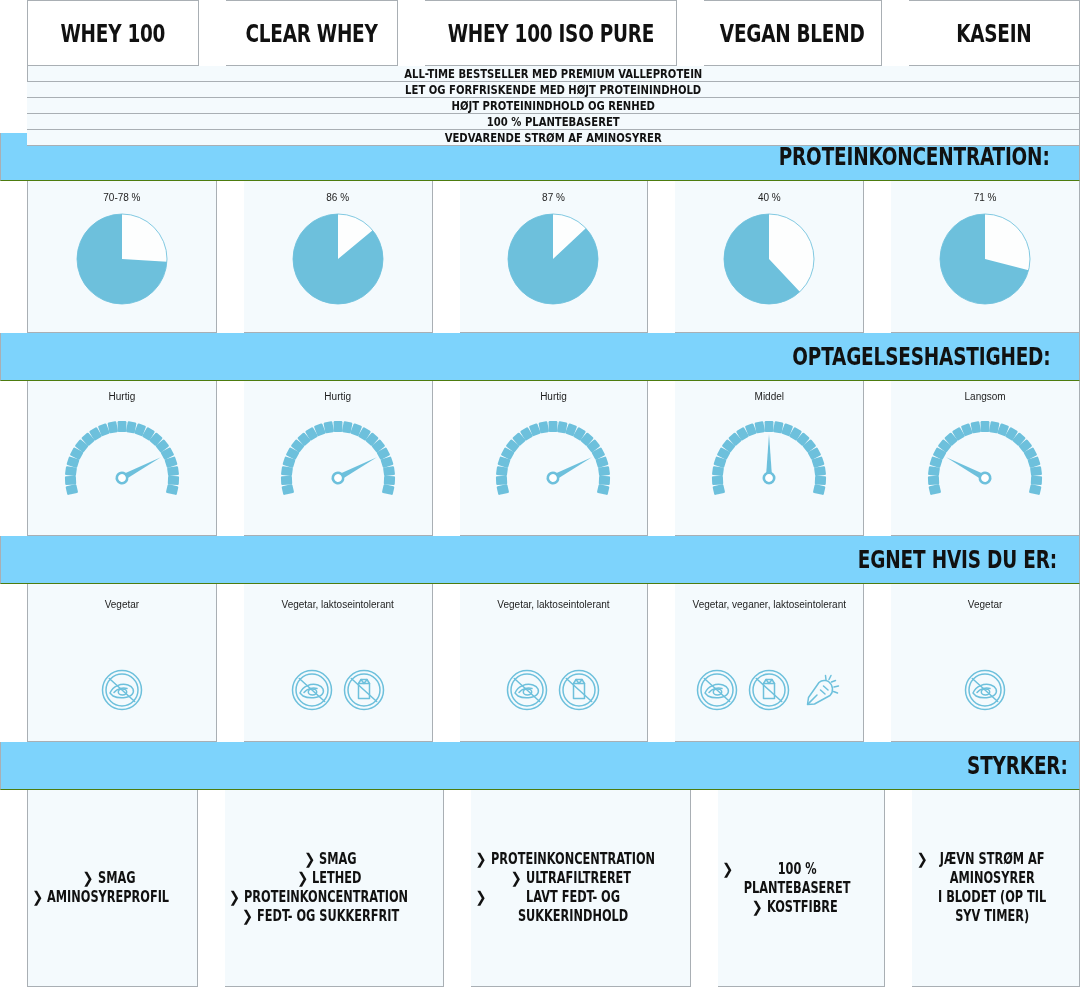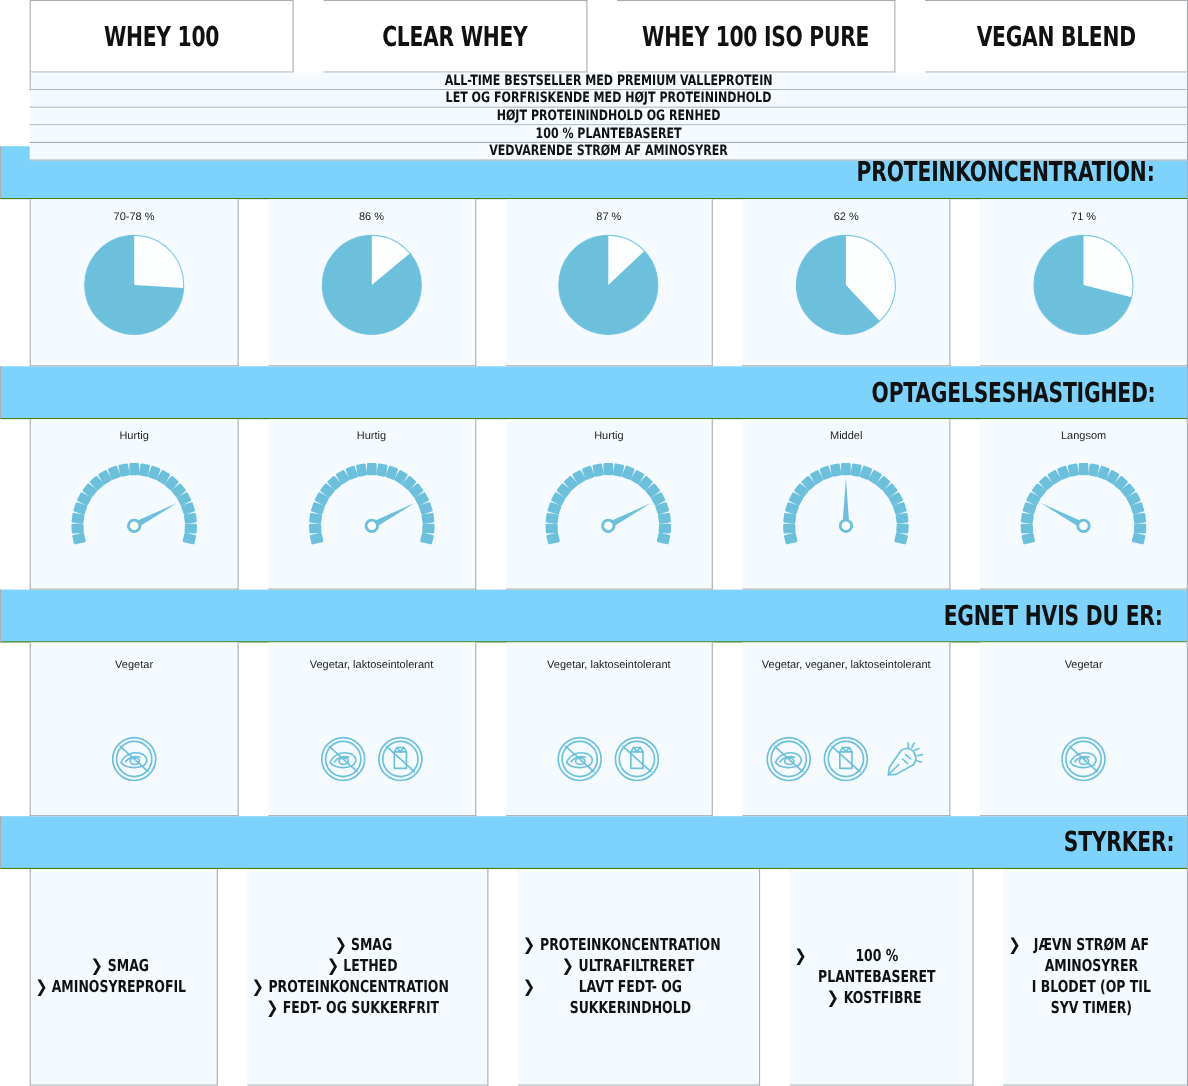--- a/index.html
+++ b/index.html
@@ -169,20 +169,23 @@
       </div>
       <div class="cell">
         <span class="prod-title">CLEAR WHEY</span>
       </div>
       <div class="cell">
         <span class="prod-title">WHEY 100 ISO PURE</span>
       </div>
       <div class="cell">
         <span class="prod-title">VEGAN BLEND</span>
       </div>
+      <div class="cell">
+        <span class="prod-title">KASEIN</span>
+      </div>
     </div>
 
   <div class="row row-taglines" id="row-taglines">
       <div class="cell">
         <span class="tagline">ALL-TIME BESTSELLER MED PREMIUM VALLEPROTEIN</span>
       </div>
       <div class="cell">
         <span class="tagline">LET OG FORFRISKENDE MED HØJT PROTEININDHOLD</span>
       </div>
       <div class="cell">
@@ -216,21 +219,21 @@
   </svg></span>
       </div>
       <div class="cell">
         <span class="value-label">87 %</span>
      <span class="pie-wrap"><svg width="96" height="96" viewBox="0 0 96 96">
     <circle cx="48" cy="48" r="45" fill="#ffffff" stroke="#6dc0dc" stroke-width="1" opacity="0.85"></circle>
     <path d="M 48 48 L 48 3 A 45 45 0 1 0 80.80358823396355 17.195380233209043 Z" fill="#6dc0dc"></path>
   </svg></span>
       </div>
       <div class="cell">
-        <span class="value-label">62 %</span>
+        <span class="value-label">40 %</span>
      <span class="pie-wrap"><svg width="96" height="96" viewBox="0 0 96 96">
     <circle cx="48" cy="48" r="45" fill="#ffffff" stroke="#6dc0dc" stroke-width="1" opacity="0.85"></circle>
     <path d="M 48 48 L 48 3 A 45 45 0 1 0 78.80461976679095 80.80358823396355 Z" fill="#6dc0dc"></path>
   </svg></span>
       </div>
       <div class="cell">
         <span class="value-label">71 %</span>
      <span class="pie-wrap"><svg width="96" height="96" viewBox="0 0 96 96">
     <circle cx="48" cy="48" r="45" fill="#ffffff" stroke="#6dc0dc" stroke-width="1" opacity="0.85"></circle>
     <path d="M 48 48 L 48 3 A 45 45 0 1 0 91.58624225078839 59.19104492241849 Z" fill="#6dc0dc"></path>

